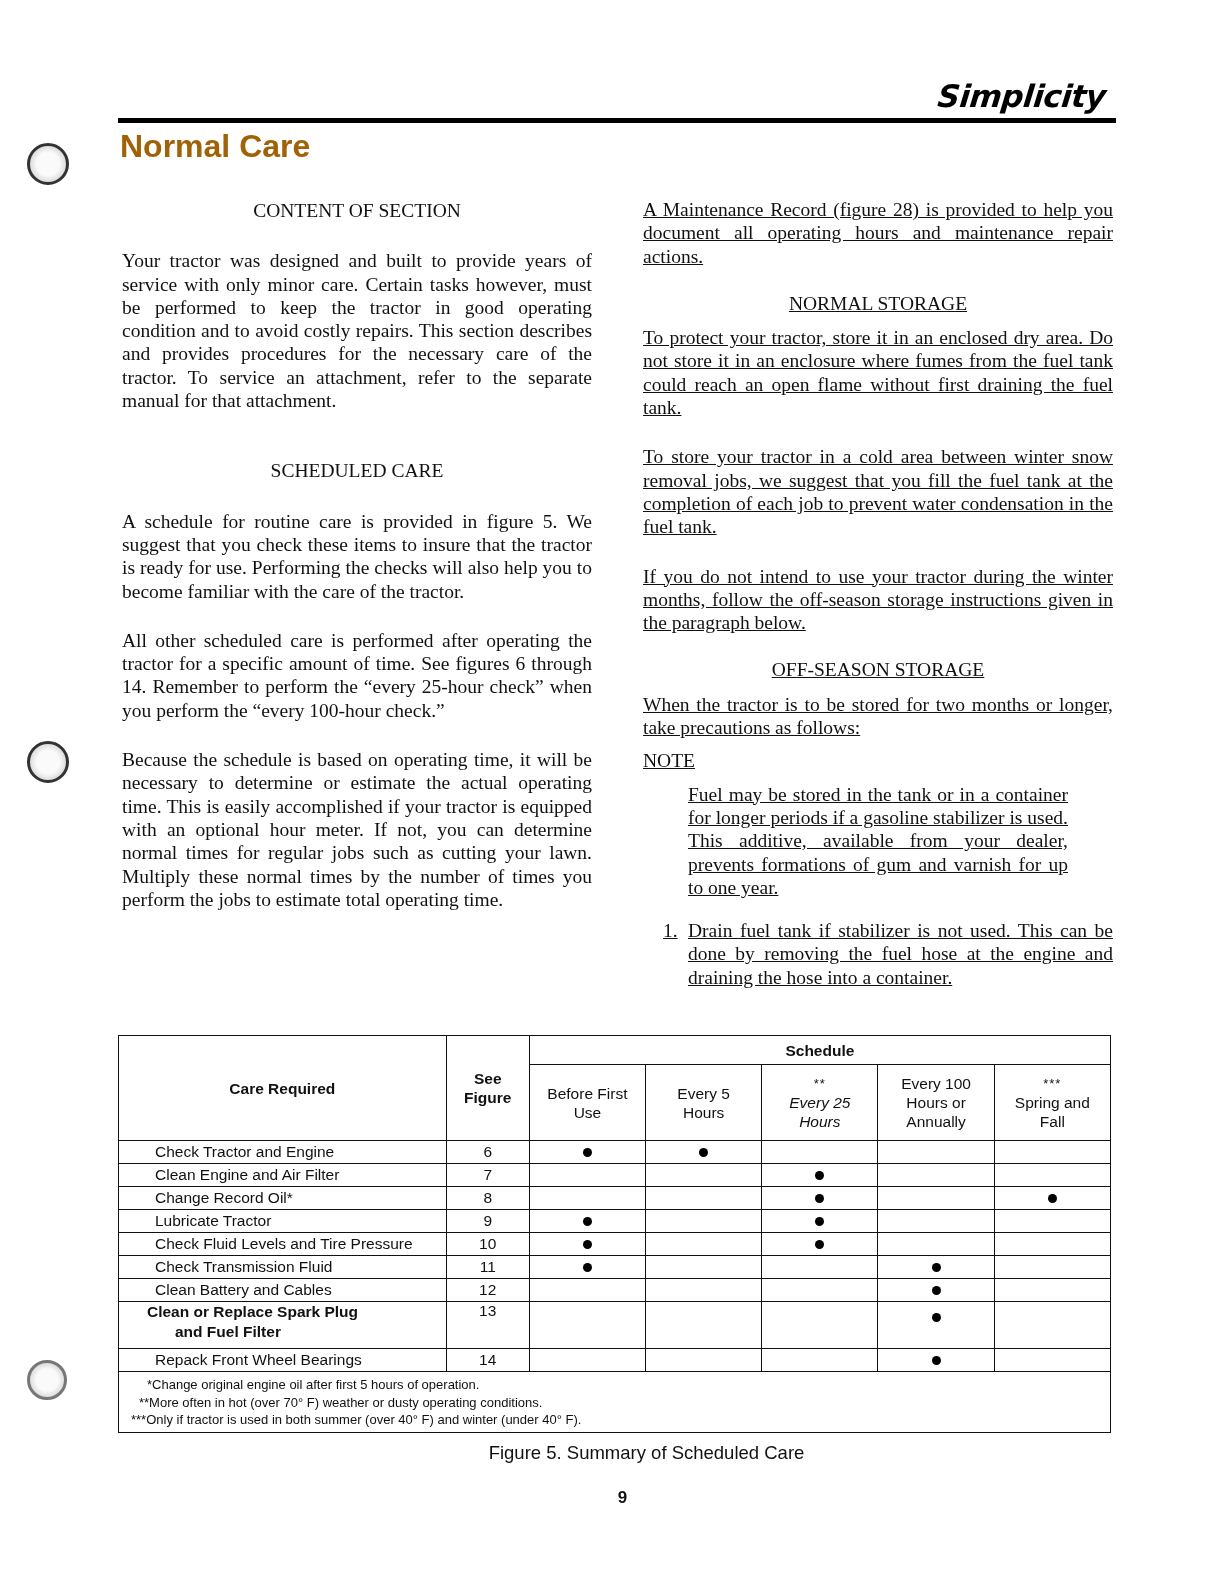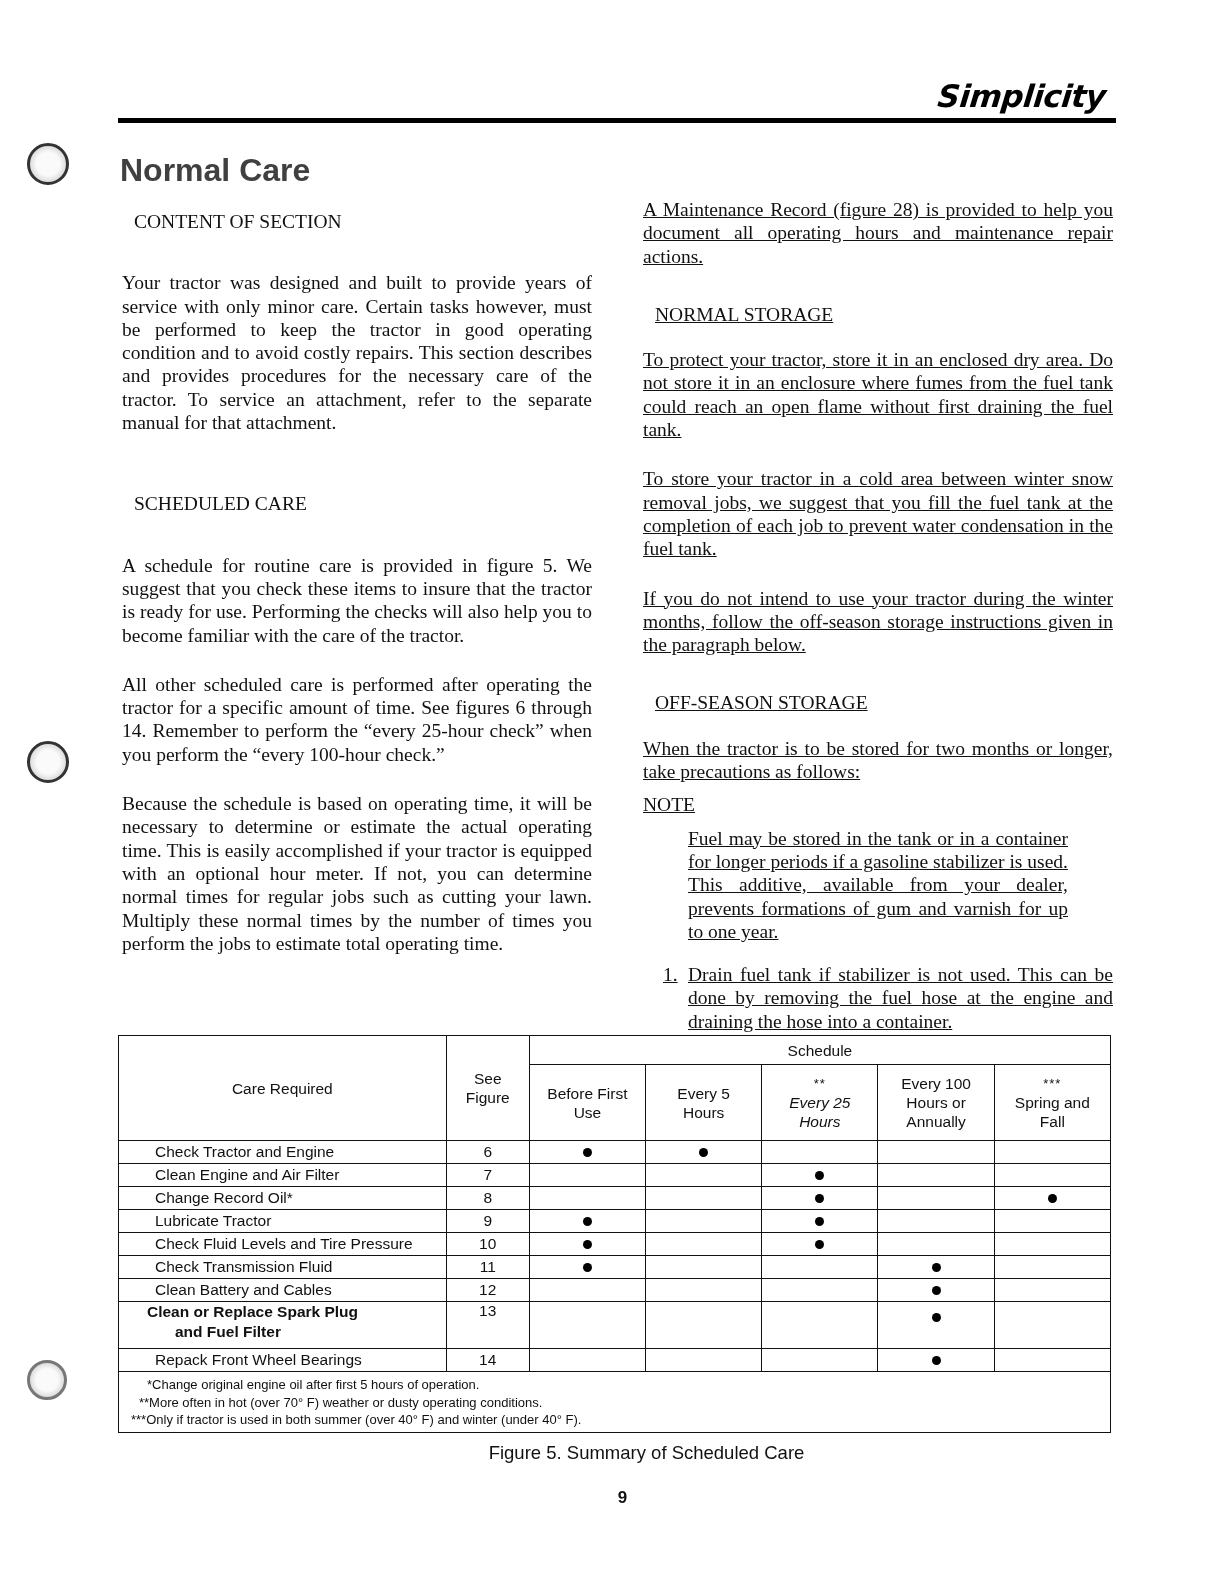--- a/index.html
+++ b/index.html
@@ -6,43 +6,43 @@
   body { width: 1215px; height: 1584px; position: relative; overflow: hidden; color: #111; }
 
   .brand { position: absolute; left: 938px; top: 78px; font-family: "DejaVu Sans", sans-serif; font-weight: bold; font-style: italic; font-size: 31px; letter-spacing: -0.5px; color: #000; transform: skewX(-6deg); }
   .rule { position: absolute; left: 118px; top: 118px; width: 998px; height: 5px; background: #000; }
 
   .punch { position: absolute; border-radius: 50%; border: 3px solid #333; background: radial-gradient(circle, #fafafa 45%, #ddd 70%, #888 100%); }
   .p1 { left: 27px; top: 143px; width: 36px; height: 36px; }
   .p2 { left: 27px; top: 741px; width: 36px; height: 36px; }
   .p3 { left: 27px; top: 1360px; width: 34px; height: 34px; border-color: #777; }
 
-  .title { position: absolute; left: 120px; top: 152px; font-family: "Liberation Sans", sans-serif; font-weight: bold; font-size: 32px; color: #404040; }
+  .title { position: absolute; left: 120px; top: 128px; font-family: "Liberation Sans", sans-serif; font-weight: bold; font-size: 32px; color: #a16207; }
 
   .col { position: absolute; font-family: "Liberation Serif", serif; font-size: 19.5px; line-height: 23.3px; color: #111; }
   .col.left { left: 122px; top: 198px; width: 470px; }
   .col.right { left: 643px; top: 198px; width: 470px; text-decoration: underline; }
   .col p { margin: 0; text-align: justify; }
-  .col h3 { margin: 12px; font-weight: normal; font-size: 19.5px; font-family: "Liberation Serif", serif; }
+  .col h3 { margin: 1px; font-weight: normal; font-size: 19.5px; font-family: "Liberation Serif", serif; text-align: center; }
   .gap-s { height: 23px; }
   .gap-m { height: 26px; }
   .note-head { text-align: center; margin: 0; }
   .note-body { margin-left: 45px !important; width: 380px; text-align: justify; }
   .list-item { display: flex; margin-left: 20px; }
   .list-item .num { width: 25px; }
   .list-item .txt { flex: 1; text-align: justify; }
 
   .table-wrap { position: absolute; left: 118px; top: 1035px; width: 993px; }
   table.sched { border-collapse: collapse; width: 993px; font-family: "Liberation Sans", sans-serif; font-size: 15.5px; color: #111; }
   table.sched td, table.sched th { border: 1.6px solid #111; padding: 0; font-weight: normal; }
   table.sched th { text-align: center; line-height: 19px; }
   .c-care { width: 327px; }
   .c-fig { width: 83px; }
   .c-s { width: 116px; }
-  tr.schedrow th { height: 28px; }
+  tr.schedrow th { height: 28px; font-weight: bold; }
   tr.colhead th { height: 75px; }
   table.sched td.care { padding-left: 36px; height: 22px; line-height: 20px; }
   table.sched td.fig { text-align: center; }
   table.sched td.mark { text-align: center; }
   .dot { display: inline-block; width: 9px; height: 9px; border-radius: 50%; background: #000; }
   .ast { display: block; font-size: 13px; letter-spacing: 1px; }
   tr.tall td { height: 40px; vertical-align: top; }
   tr.tall td.mark { vertical-align: top; padding-top: 6px; }
   td.footnotes { padding: 4px 4px 3px 12px !important; font-size: 13px; line-height: 17.5px; }
 

